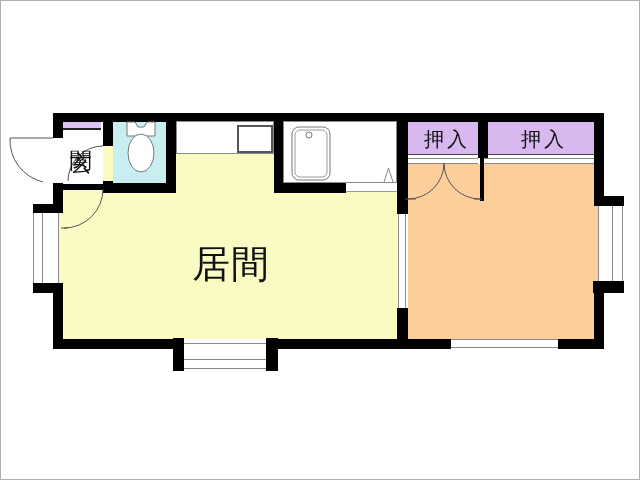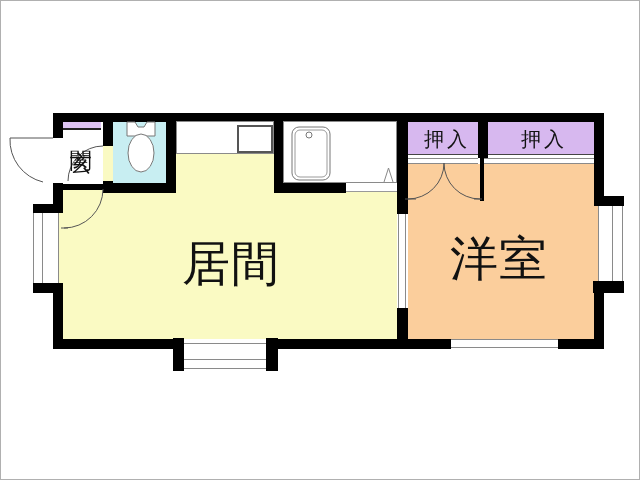--- a/index.html
+++ b/index.html
@@ -9,21 +9,21 @@
     font-family:"Liberation Sans","DejaVu Sans",sans-serif;
   }
   .wall{position:absolute;background:var(--wall,#000);}
   .fill{position:absolute;}
   .thin{position:absolute;background:var(--line,#808080);}
   .win{position:absolute;background:#fff;}
   .room-label{
     position:absolute;color:var(--label,#111);
     transform:translate(-50%,-50%);white-space:nowrap;line-height:1;
   }
-  .label-living,.label-western{font-size:48px;letter-spacing:1px;}
+  .label-living,.label-western{font-size:38px;letter-spacing:1px;}
   .label-closet{font-size:20px;letter-spacing:3px;}
   .label-genkan{
     position:absolute;color:var(--label,#111);font-size:22px;line-height:1.12;
     writing-mode:vertical-rl;text-orientation:upright;transform:none;
   }
   svg.overlay{position:absolute;left:0;top:0;z-index:30;}
   .room-label,.label-genkan{z-index:40;}
   .counter{position:absolute;background:#fff;border:1px solid #8a8a8a;box-sizing:border-box;}
 </style>
 </head>
@@ -142,17 +142,16 @@
       <circle cx="308" cy="134" r="3" fill="#fff"></circle>
     </g>
 
     <g stroke="#888" fill="#fff" stroke-width="1">
       <path d="M383,181 L387.5,167 L392,181"></path>
     </g>
   </svg>
 
   <div class="label-genkan" style="left:67px;top:132px;">玄関</div>
   <div class="room-label label-living" style="left:230px;top:263px;">居間</div>
-  <div class="room-label label-western" style="left:498px;top:258px;">洋室</div>
   <div class="room-label label-closet" style="left:446px;top:138px;">押入</div>
   <div class="room-label label-closet" style="left:543px;top:138px;">押入</div>
 
 </div>
 
 </body></html>

